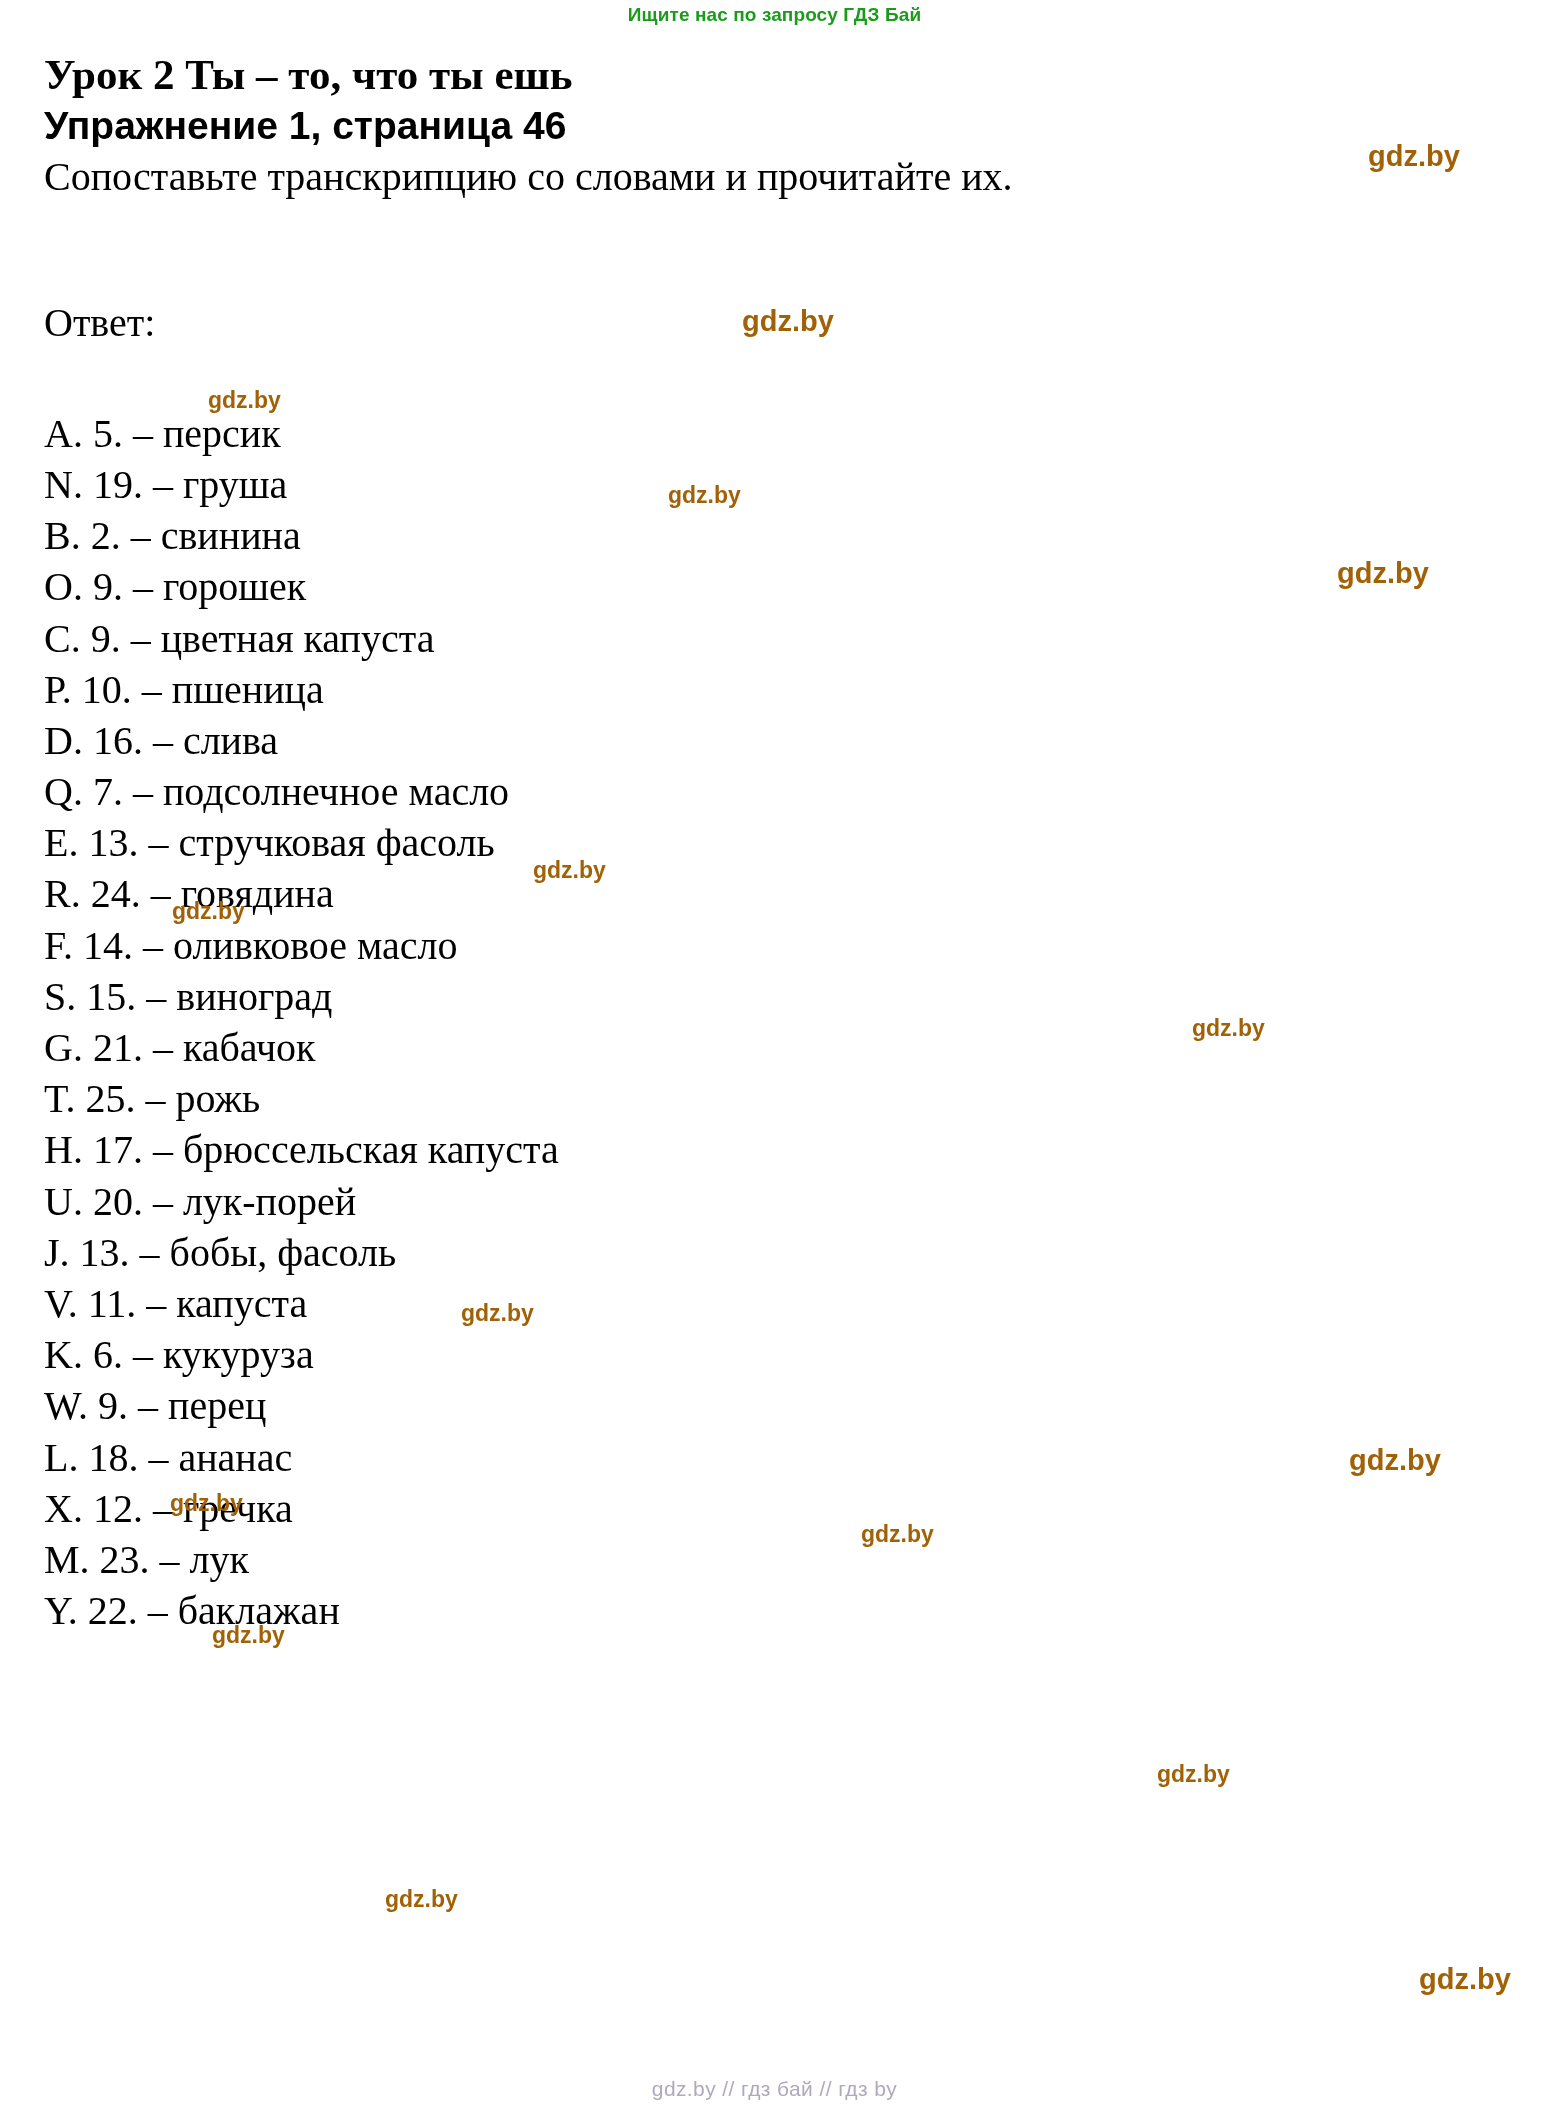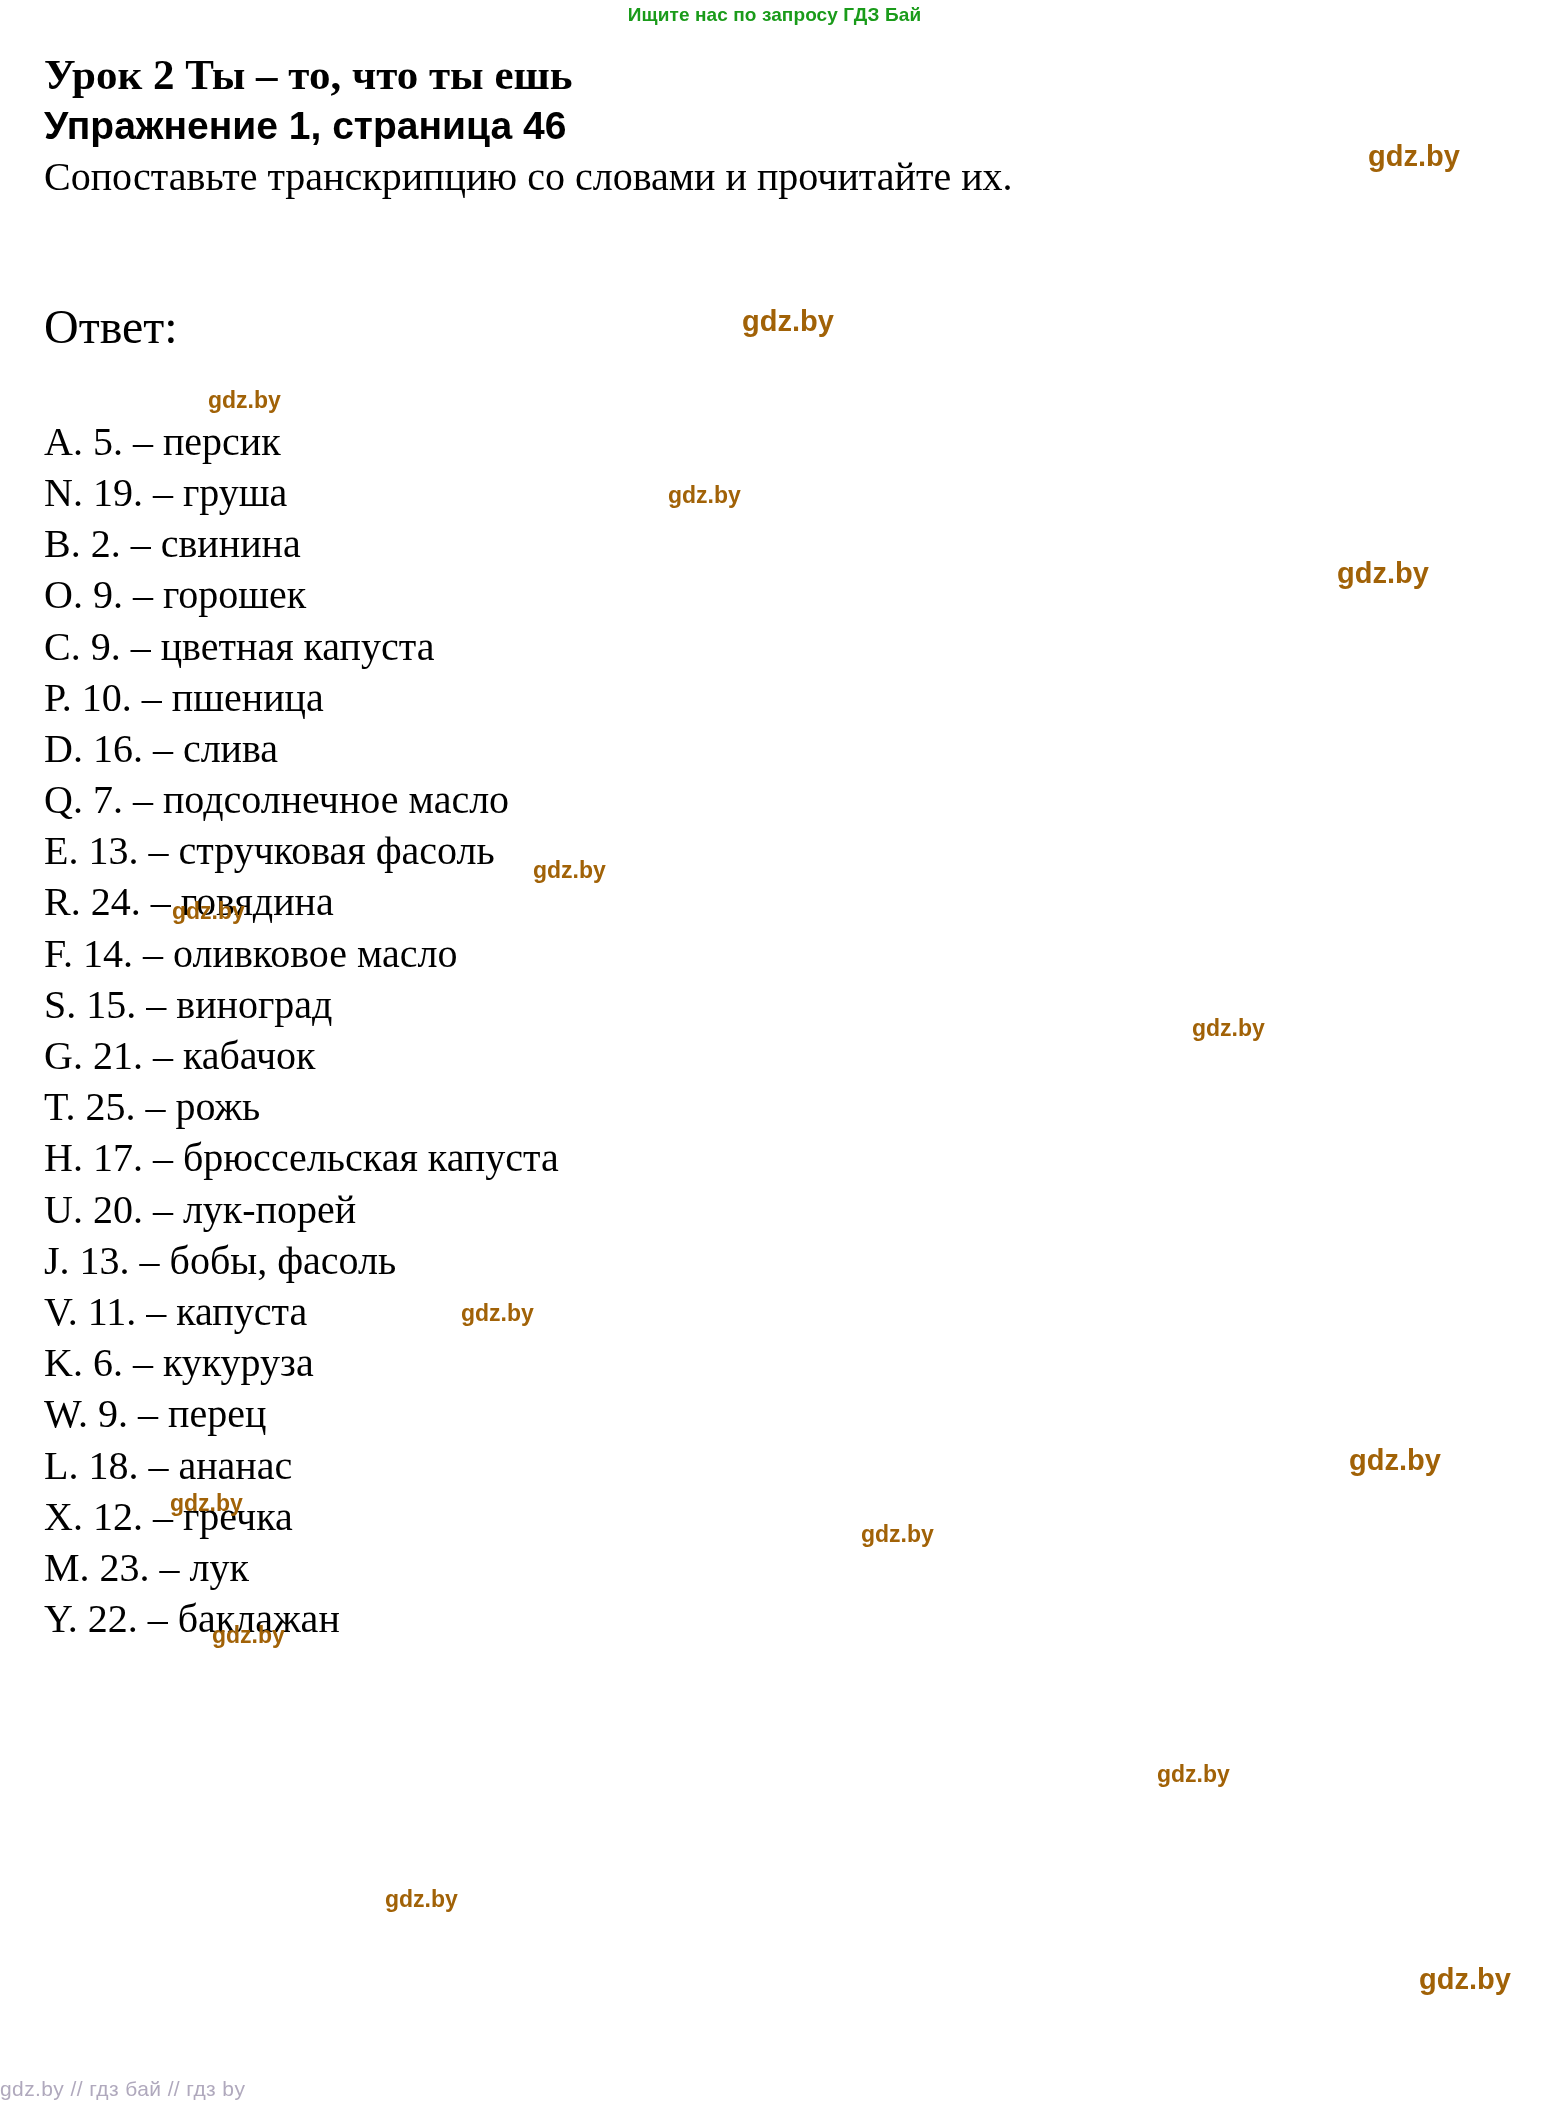--- a/index.html
+++ b/index.html
@@ -49,21 +49,21 @@
     line-height: 1.18;
   }
   p.instruction {
     font-family: "Liberation Serif", serif;
     font-size: 40px;
     margin: 0;
     line-height: 1.2;
   }
   .answer-label {
     font-family: "Liberation Serif", serif;
-    font-size: 48px;
+    font-size: 40px;
     margin-top: 98px;
   }
   ul.answers {
     list-style: none;
     margin: 62px 0 0 0;
     padding: 0;
   }
   ul.answers li {
     font-family: "Liberation Serif", serif;
     font-size: 40px;
@@ -80,21 +80,21 @@
     font-weight: bold;
   }
   .wm.big {
     font-size: 29px;
   }
   .footer {
     position: absolute;
     left: 0;
     right: 0;
     bottom: 10px;
-    text-align: left;
+    text-align: center;
     font-family: "Liberation Sans", sans-serif;
     font-size: 21px;
     color: #b0a9bd;
     letter-spacing: 0.4px;
   }
 </style>
 </head>
 <body>
 
 <div class="page">

